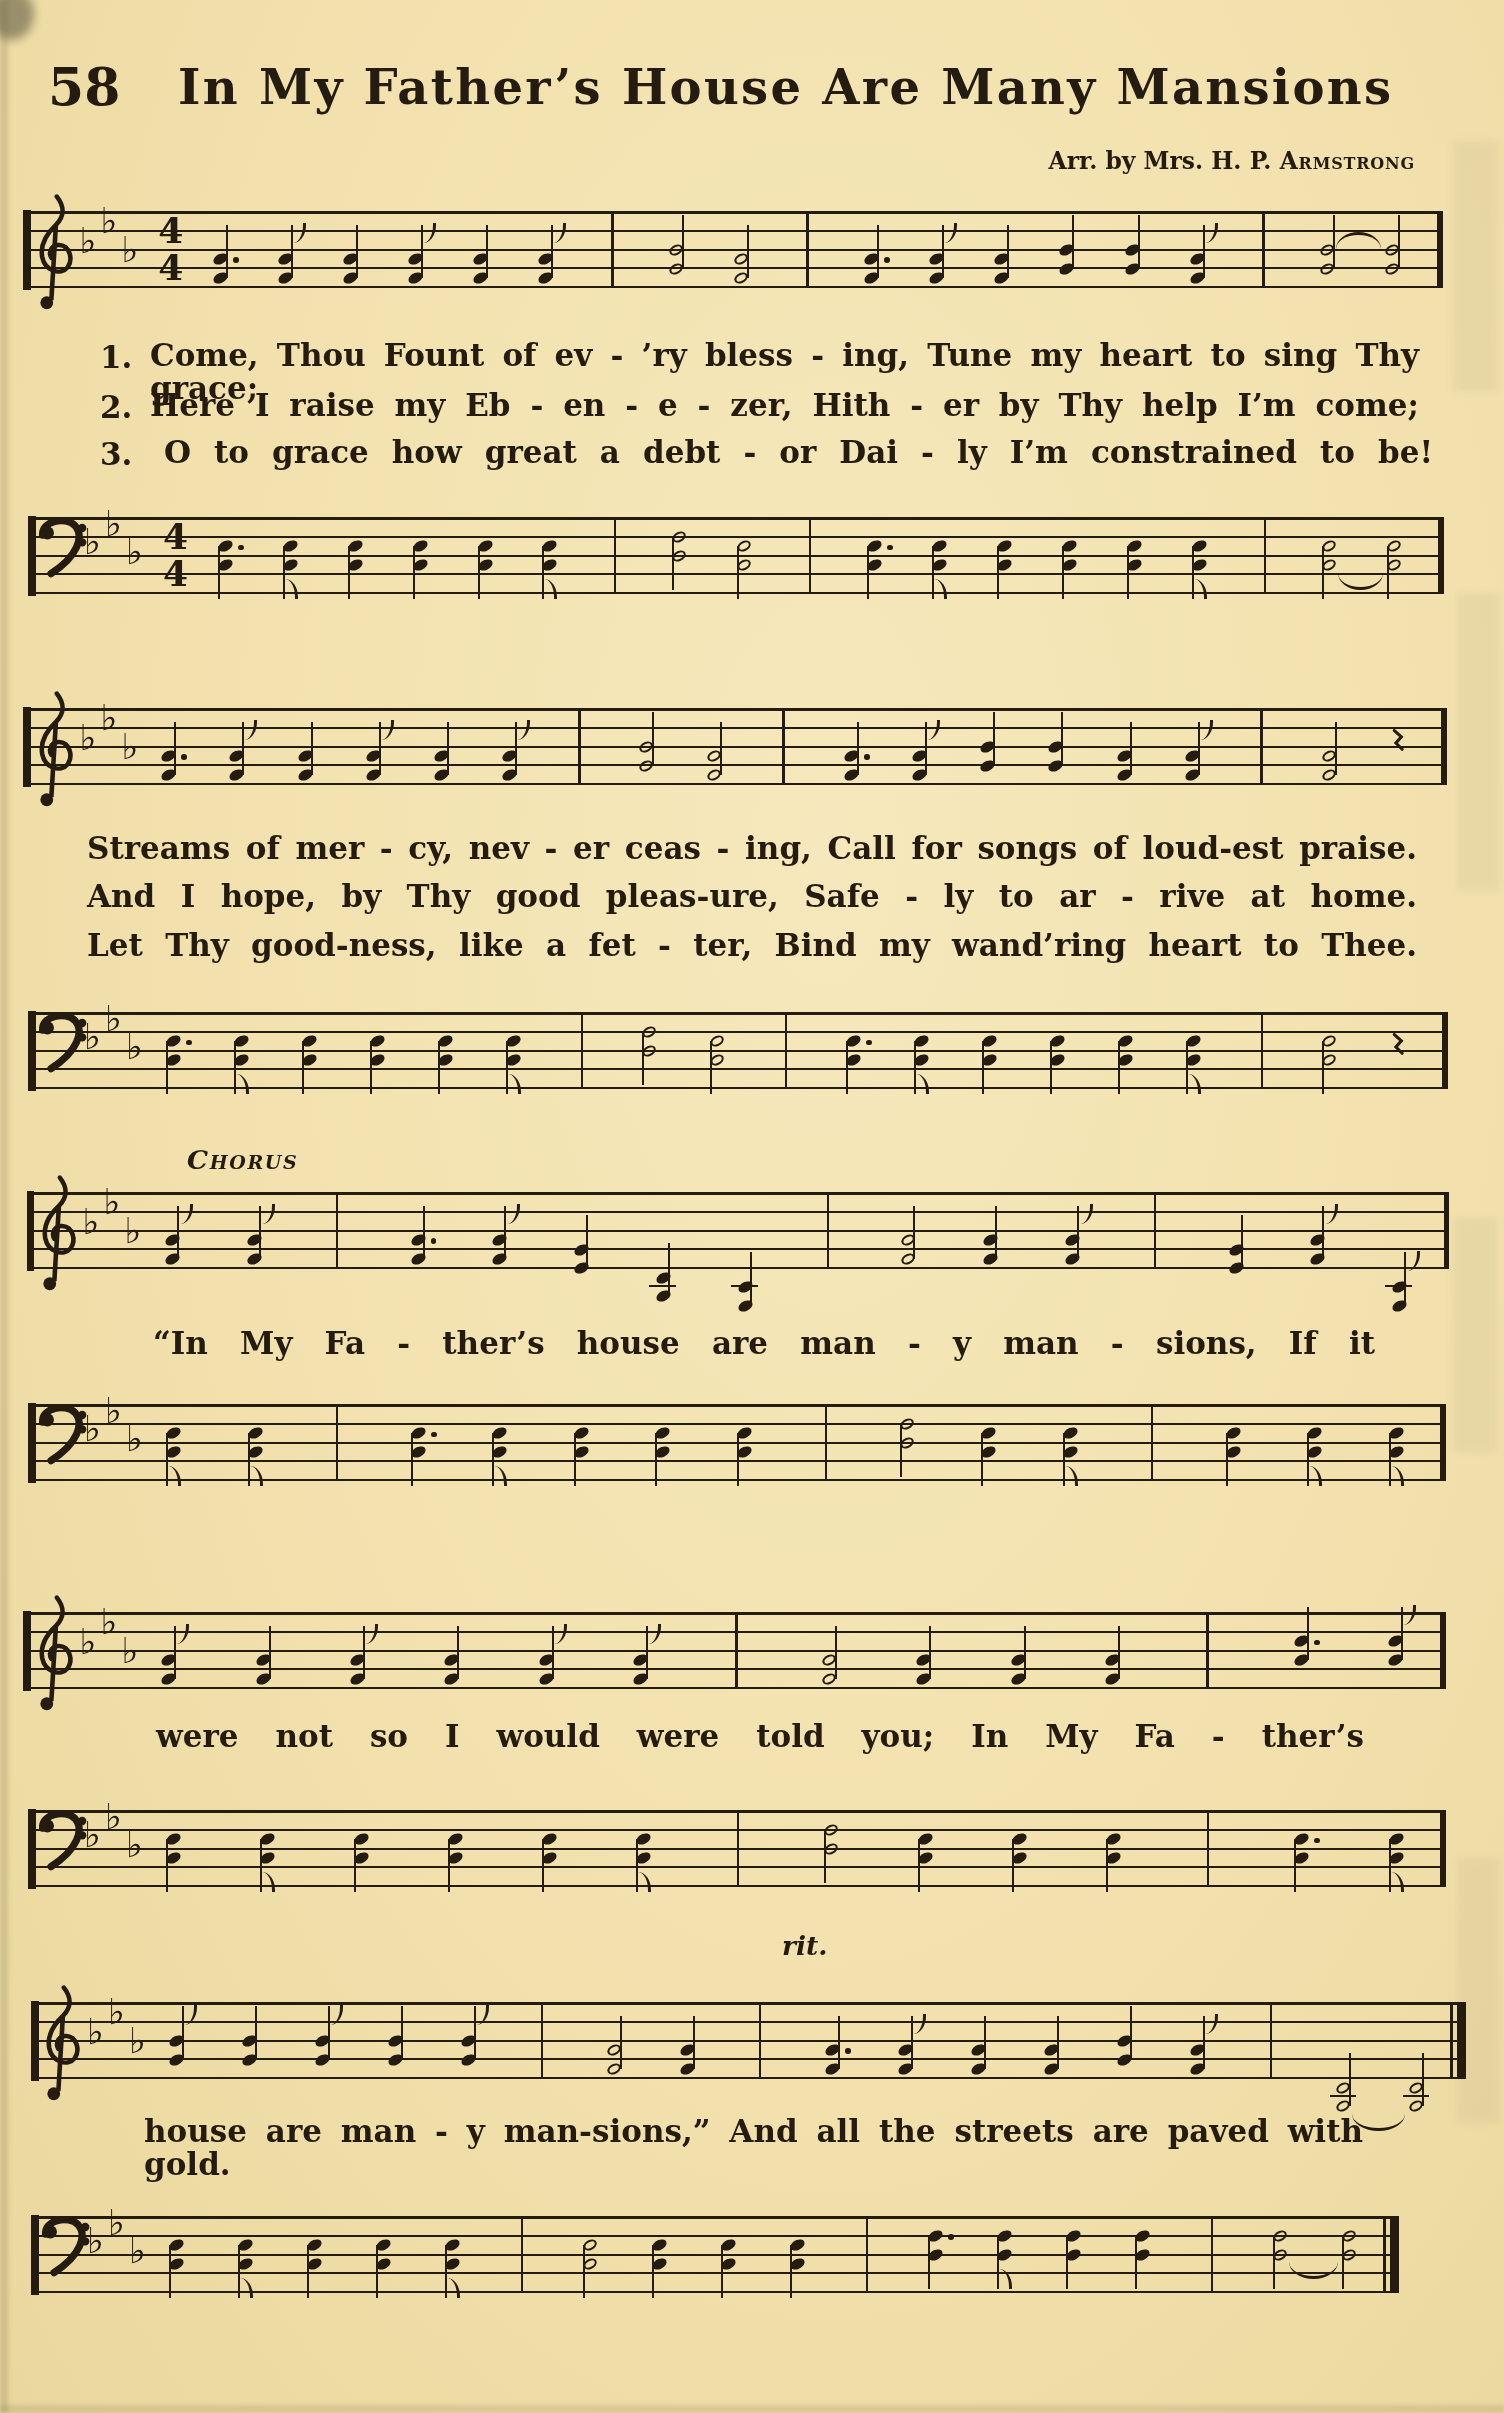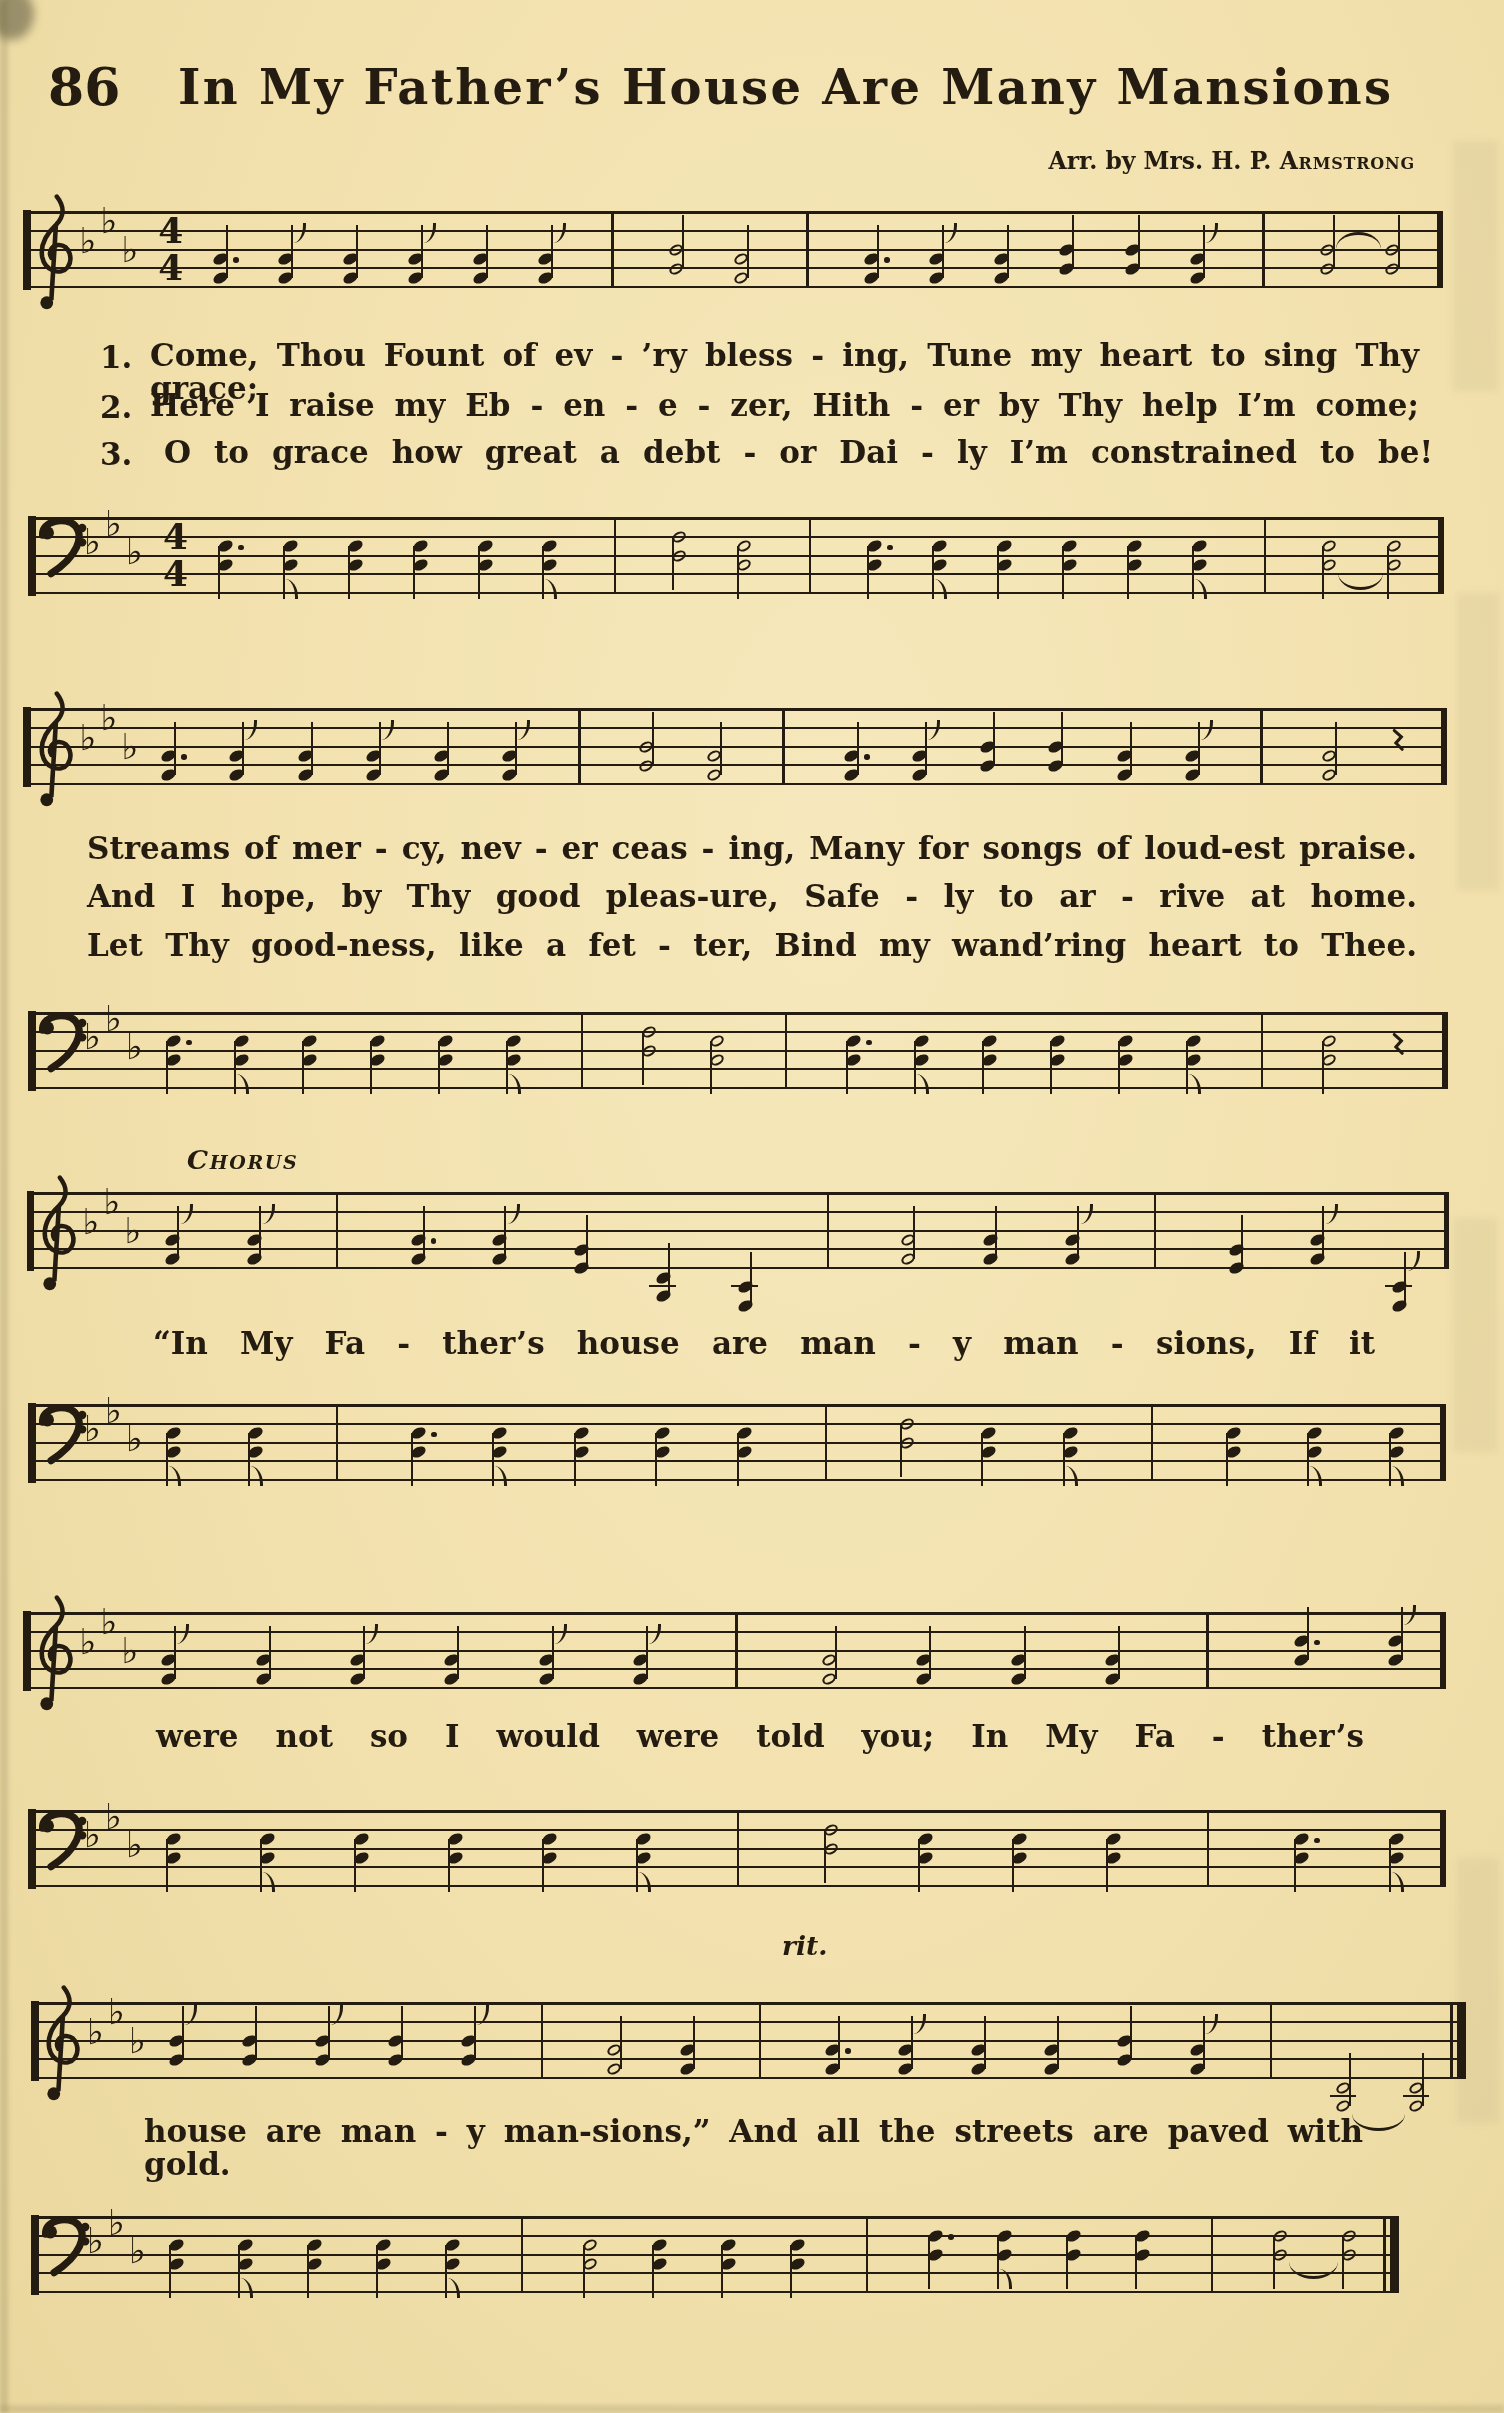--- a/index.html
+++ b/index.html
@@ -48,34 +48,34 @@
 <div class="page">
 
   <div class="smudge-tl"></div>
   <div class="edge-l"></div>
   <div class="edge-b"></div>
   <div class="ghost" style="left:1453px;top:141px;width:45px;height:250px;"></div>
   <div class="ghost" style="left:1457px;top:593px;width:42px;height:297px;"></div>
   <div class="ghost" style="left:1453px;top:1218px;width:44px;height:234px;"></div>
   <div class="ghost" style="left:1457px;top:1858px;width:42px;height:265px;"></div>
 
-  <div class="abs title-num" style="left:48px;top:56px;">86</div>
+  <div class="abs title-num" style="left:48px;top:56px;">58</div>
   <div class="abs title" style="left:178px;top:59px;">In My Father’s House Are Many Mansions</div>
   <div class="abs attr" style="left:781px;top:147px;width:634px;">
     <span>Arr. by Mrs. H. P. </span><span class="sc">Armstrong</span>
   </div>
 
   <div class="abs vnum" style="left:100px;top:339px;">1.</div>
   <div class="abs lyric" style="left:150px;top:339px;width:1269px;">Come, Thou Fount of ev - ’ry bless - ing, Tune my heart to sing Thy grace;</div>
   <div class="abs vnum" style="left:100px;top:389px;">2.</div>
   <div class="abs lyric" style="left:150px;top:389px;width:1269px;">Here I raise my Eb - en - e - zer, Hith - er by Thy help I’m come;</div>
   <div class="abs vnum" style="left:100px;top:436px;">3.</div>
   <div class="abs lyric" style="left:164px;top:436px;width:1269px;">O to grace how great a debt - or Dai - ly I’m constrained to be!</div>
 
-  <div class="abs lyric" style="left:87px;top:832px;width:1330px;">Streams of mer - cy, nev - er ceas - ing, Many for songs of loud-est praise.</div>
+  <div class="abs lyric" style="left:87px;top:832px;width:1330px;">Streams of mer - cy, nev - er ceas - ing, Call for songs of loud-est praise.</div>
   <div class="abs lyric" style="left:87px;top:929px;width:1330px;">Let Thy good-ness, like a fet - ter, Bind my wand’ring heart to Thee.</div>
   <div class="abs lyric" style="left:87px;top:880px;width:1330px;">And I hope, by Thy good pleas-ure, Safe - ly to ar - rive at home.</div>
 
   <div class="abs chorus-label" style="left:187px;top:1144px;font-style:italic;">Chorus</div>
   <div class="abs lyric" style="left:153px;top:1327px;width:1222px;">“In My Fa - ther’s house are man - y man - sions, If it</div>
   <div class="abs lyric" style="left:156px;top:1720px;width:1208px;">were not so I would were told you; In My Fa - ther’s</div>
   <div class="abs rit" style="left:782px;top:1930px;">rit.</div>
   <div class="abs lyric" style="left:144px;top:2115px;width:1219px;">house are man - y man-sions,” And all the streets are paved with gold.</div>
 
   <div id="score">

